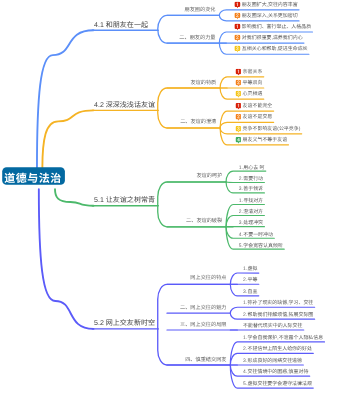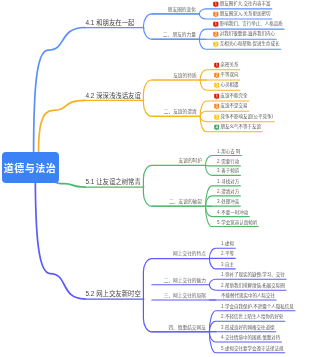--- a/index.html
+++ b/index.html
@@ -70,21 +70,21 @@
       <path d="M 209.4 300 L 276.09999999999997 300" fill="none" stroke="#5b5bf9" stroke-width="1.1" stroke-linecap="round"></path>
       <path d="M 151.8 300 L 215.8 300" fill="none" stroke="#5b5bf9" stroke-width="1.1" stroke-linecap="round"></path>
       <path d="M 209.4 331.8 C 209.4 320.2017 212.26528000000002 310.8 215.8 310.8 L 295.00624999999997 310.8" fill="none" stroke="#5b5bf9" stroke-width="1.1" stroke-linecap="round"></path>
       <path d="M 209.4 331.8 C 209.4 326.00085 212.26528000000002 321.3 215.8 321.3 L 284.75624999999997 321.3" fill="none" stroke="#5b5bf9" stroke-width="1.1" stroke-linecap="round"></path>
       <path d="M 209.4 331.8 L 275.75624999999997 331.8" fill="none" stroke="#5b5bf9" stroke-width="1.1" stroke-linecap="round"></path>
       <path d="M 209.4 331.8 C 209.4 337.43346 212.26528000000002 342 215.8 342 L 281.50624999999997 342" fill="none" stroke="#5b5bf9" stroke-width="1.1" stroke-linecap="round"></path>
       <path d="M 209.4 331.8 C 209.4 343.3983 212.26528000000002 352.8 215.8 352.8 L 284.75624999999997 352.8" fill="none" stroke="#5b5bf9" stroke-width="1.1" stroke-linecap="round"></path>
       <path d="M 151.8 331.8 L 215.8 331.8" fill="none" stroke="#5b5bf9" stroke-width="1.1" stroke-linecap="round"></path>
       <path d="M 209.4 258.54999999999995 L 151.8 258.54999999999995 A 8.4 13.5 0 0 0 143.4 272.04999999999995 L 143.4 318.3 A 8.4 13.5 0 0 0 151.8 331.8 L 209.4 331.8" fill="none" stroke="#5b5bf9" stroke-width="1.2" stroke-linecap="round"></path>
     </svg>
-  <div class="rootnode" style="left: 1.5px; top: 152px; width: 57px; height: 31px; background: #3b82f6; font-size: 10px;">
+  <div class="rootnode" style="left: 1.5px; top: 152px; width: 57px; height: 16px; background: #0369a1; font-size: 10px;">
     <span>道德与法治</span>
   </div>
   <div id="overlay">
       <div class="row" style="left: 210.9px; top: 8.9px; font-size: 4.5px;">
         <span class="badge">
           <svg viewBox="0 0 20 23" width="5.6" height="6.4">
             <path d="M5.0 0.6 h10 a4.4 4.4 0 0 1 4.4 4.4 v8.6 a4.4 4.4 0 0 1 -4.4 4.4 h-3.2 l-1.8 5.0 l-1.8 -5.0 h-3.2 a4.4 4.4 0 0 1 -4.4 -4.4 v-8.6 a4.4 4.4 0 0 1 4.4 -4.4 z" fill="#d81e06"></path>
             <path d="M8.6 5.6 L10.4 4.2 L10.4 13.6" stroke="#fff" fill="none" stroke-width="2.1" stroke-linecap="round" stroke-linejoin="round"></path>
           </svg>
         </span>

